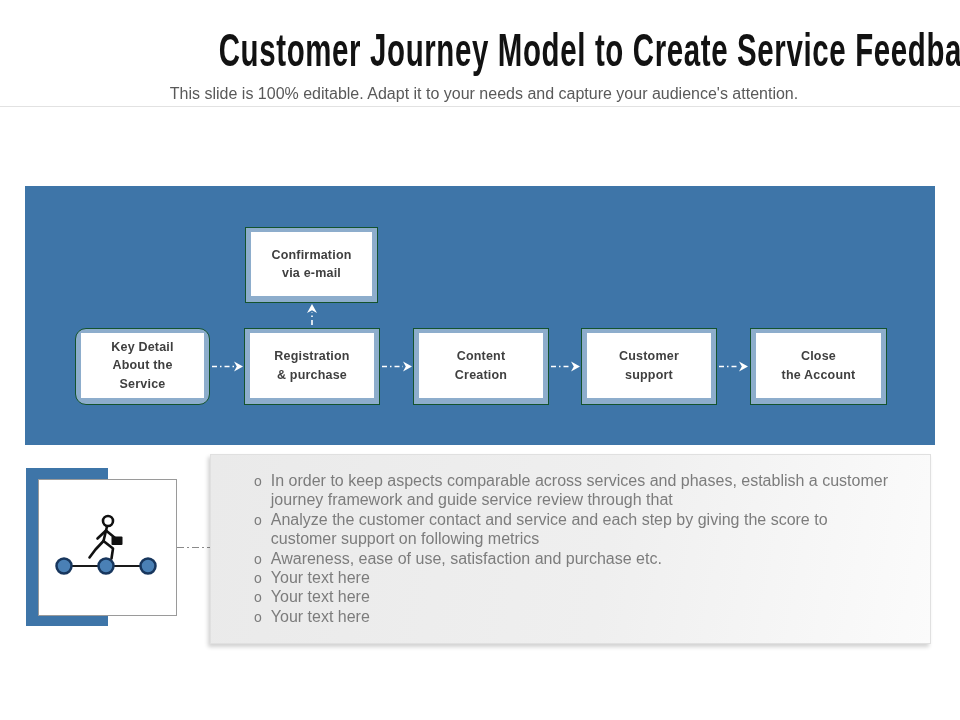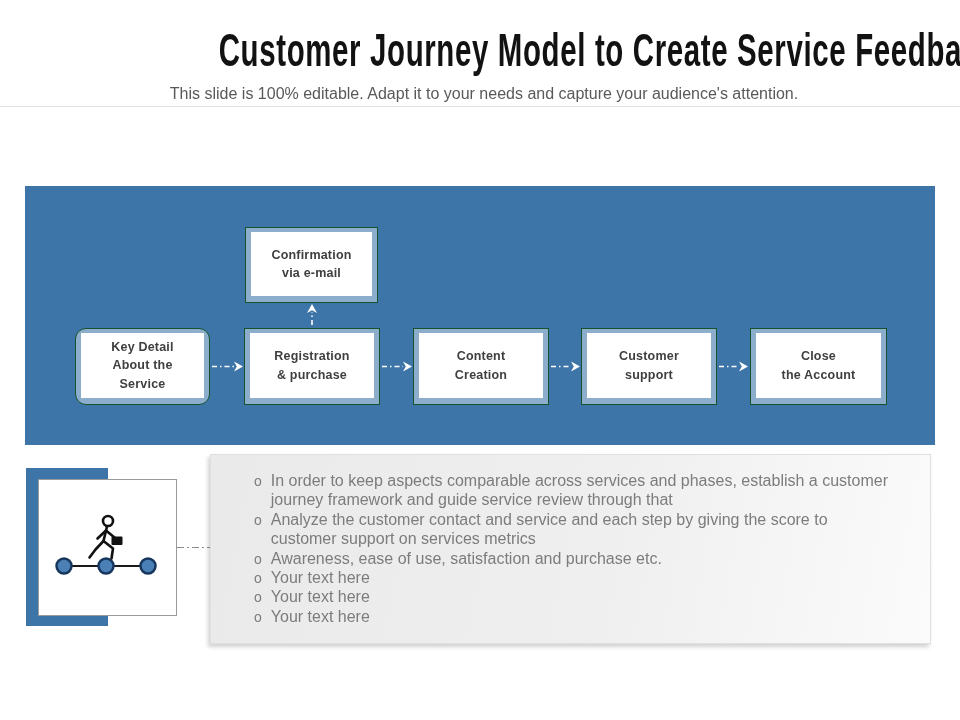--- a/index.html
+++ b/index.html
@@ -176,21 +176,21 @@
   </svg>
 
   <div class="panel">
     <ul>
       <li>
         <span class="bullet-o">o</span>
         <span class="bullet-text">In order to keep aspects comparable across services and phases, establish a customer journey framework and guide service review through that</span>
       </li>
       <li>
         <span class="bullet-o">o</span>
-        <span class="bullet-text">Analyze the customer contact and service and each step by giving the score to customer support on services metrics</span>
+        <span class="bullet-text">Analyze the customer contact and service and each step by giving the score to customer support on following metrics</span>
       </li>
       <li>
         <span class="bullet-o">o</span>
         <span class="bullet-text">Awareness, ease of use, satisfaction and purchase etc.</span>
       </li>
       <li>
         <span class="bullet-o">o</span>
         <span class="bullet-text">Your text here</span>
       </li>
       <li>

